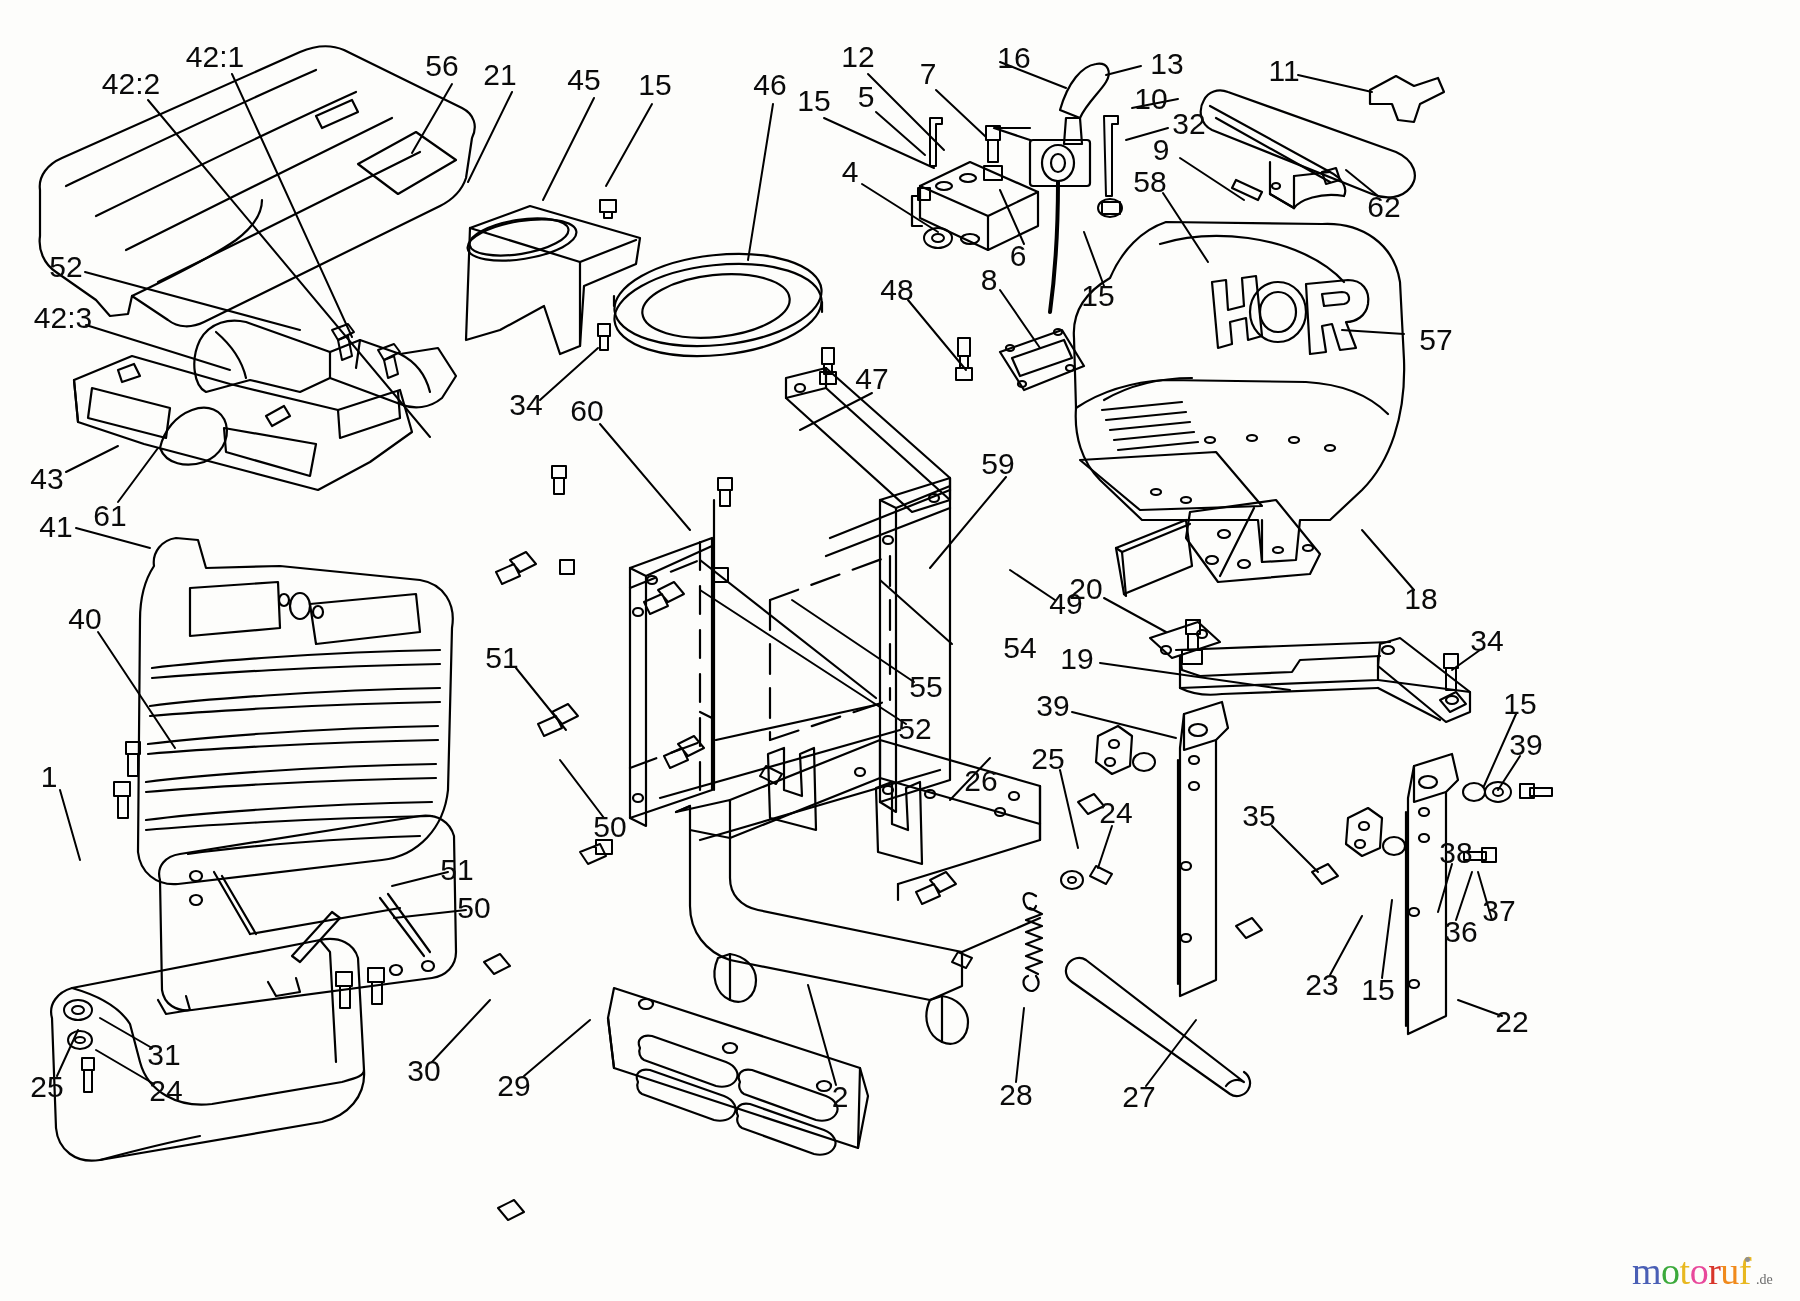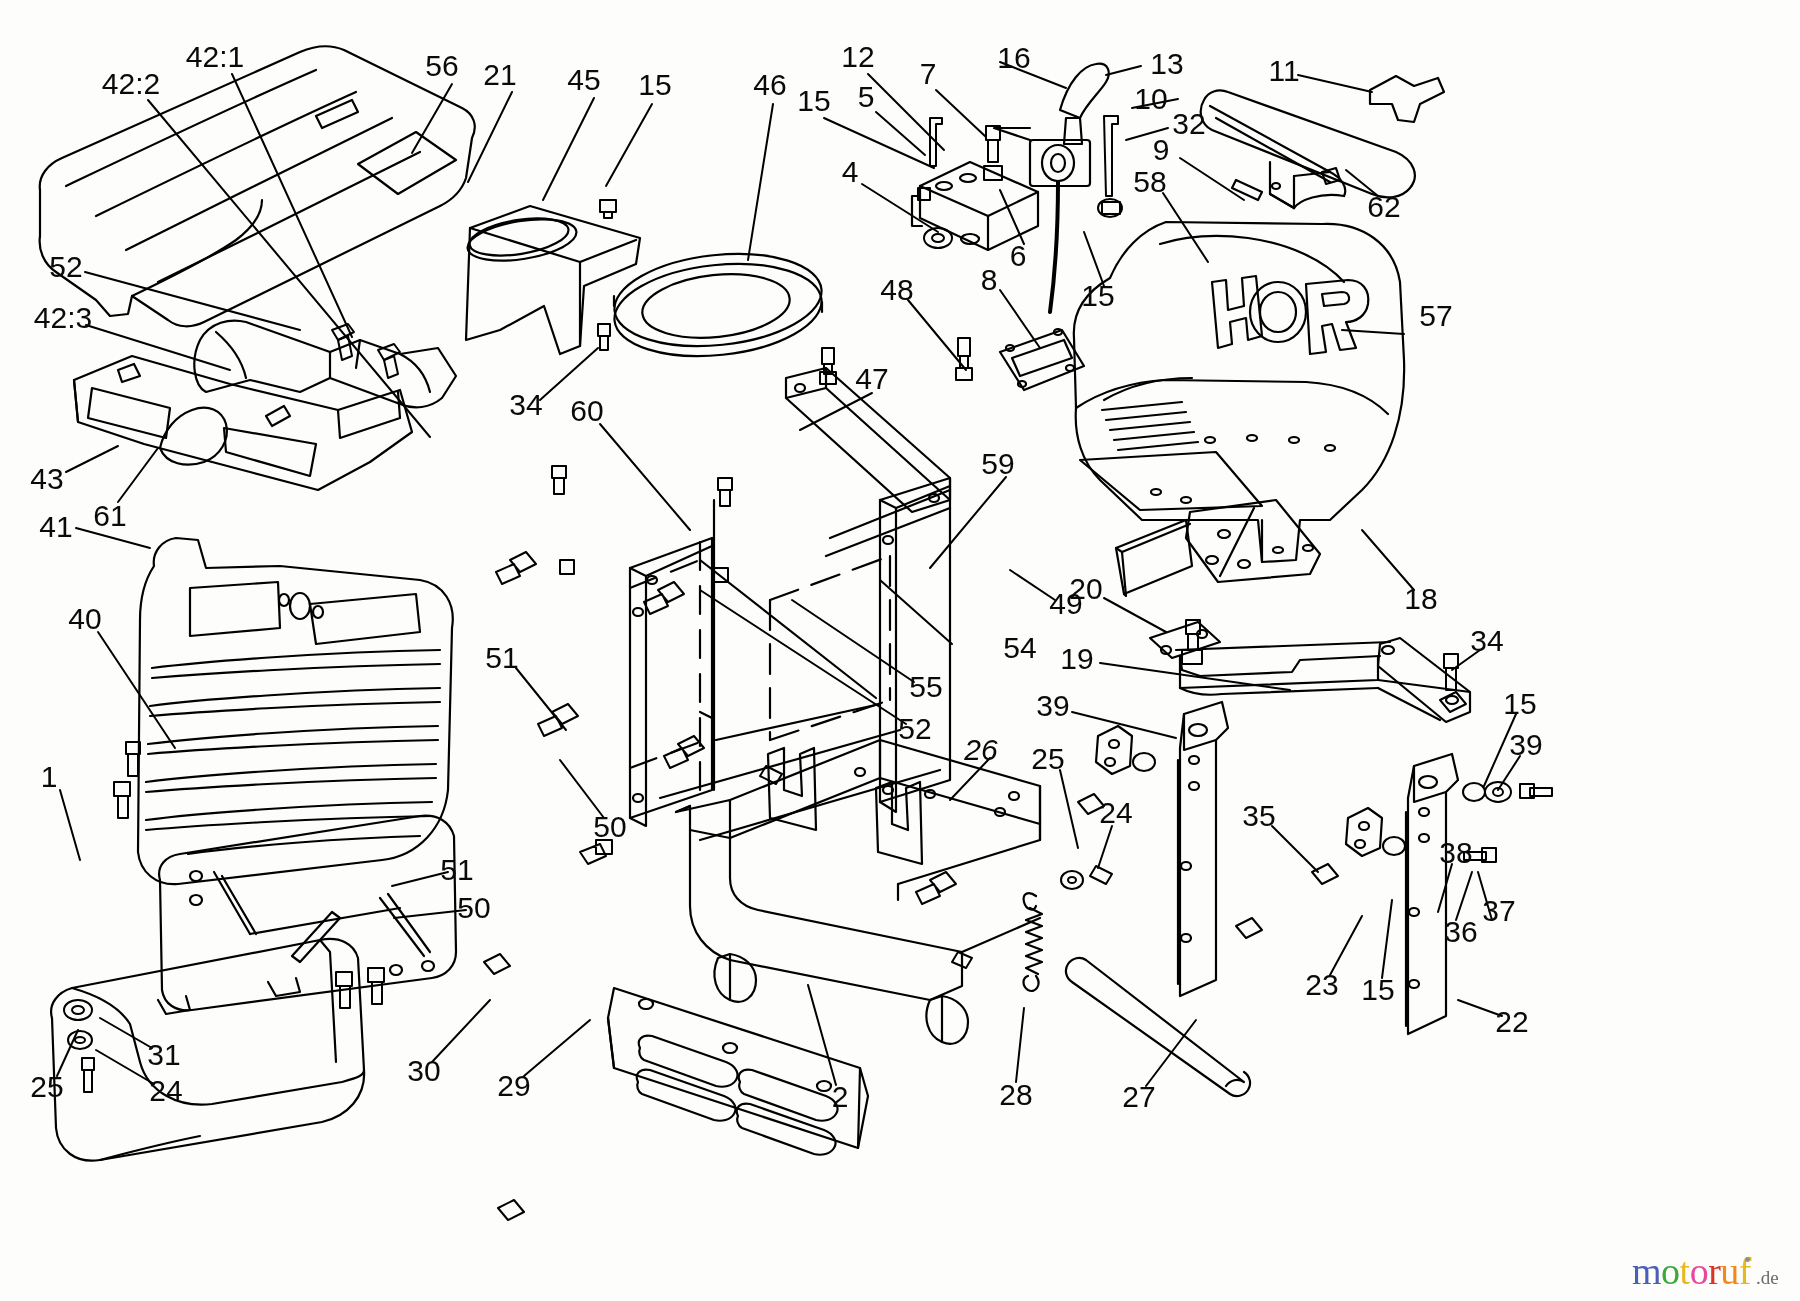--- a/index.html
+++ b/index.html
@@ -37,21 +37,21 @@
     position:absolute;
     left:1632px;
     top:1252px;
     font-family:"Liberation Serif", serif;
     font-size:38px;
     line-height:1;
     white-space:nowrap;
     letter-spacing:-0.5px;
   }
   #watermark span{font-weight:400;}
-  #watermark .wm-de{font-size:19px;color:#6b6b6b;letter-spacing:0;}
+  #watermark .wm-de{font-size:14px;color:#6b6b6b;letter-spacing:0;}
   #watermark .dot{
     display:inline-block;
     width:5px;height:5px;border-radius:50%;
     background:#8f8f8f;
     position:relative;
     top:-22px;left:-6px;
   }
 </style>
 </head>
 <body>
@@ -594,41 +594,41 @@
       <div class="callout" style="left: 1161px; top: 150px;">9</div>
       <div class="callout" style="left: 850px; top: 172px;">4</div>
       <div class="callout" style="left: 1150px; top: 182px;">58</div>
       <div class="callout" style="left: 1384px; top: 207px;">62</div>
       <div class="callout" style="left: 1018px; top: 256px;">6</div>
       <div class="callout" style="left: 66px; top: 267px;">52</div>
       <div class="callout" style="left: 989px; top: 280px;">8</div>
       <div class="callout" style="left: 897px; top: 290px;">48</div>
       <div class="callout" style="left: 1098px; top: 296px;">15</div>
       <div class="callout" style="left: 63px; top: 318px;">42:3</div>
-      <div class="callout" style="left: 1420px; top: 316px; padding-left: 32px;">57</div>
+      <div class="callout" style="left: 1420px; top: 340px; padding-left: 32px;">57</div>
       <div class="callout" style="left: 872px; top: 379px;">47</div>
       <div class="callout" style="left: 526px; top: 405px;">34</div>
       <div class="callout" style="left: 587px; top: 411px;">60</div>
       <div class="callout" style="left: 47px; top: 479px;">43</div>
       <div class="callout" style="left: 110px; top: 516px;">61</div>
       <div class="callout" style="left: 56px; top: 527px;">41</div>
       <div class="callout" style="left: 998px; top: 464px;">59</div>
       <div class="callout" style="left: 1066px; top: 604px;">49</div>
       <div class="callout" style="left: 1086px; top: 589px;">20</div>
       <div class="callout" style="left: 1421px; top: 599px;">18</div>
       <div class="callout" style="left: 1020px; top: 648px; text-align: right;">54</div>
       <div class="callout" style="left: 1077px; top: 659px;">19</div>
       <div class="callout" style="left: 1487px; top: 641px;">34</div>
       <div class="callout" style="left: 502px; top: 658px;">51</div>
       <div class="callout" style="left: 926px; top: 687px;">55</div>
       <div class="callout" style="left: 1520px; top: 704px;">15</div>
       <div class="callout" style="left: 1053px; top: 706px;">39</div>
       <div class="callout" style="left: 915px; top: 729px;">52</div>
       <div class="callout" style="left: 1526px; top: 745px;">39</div>
-      <div class="callout" style="left: 981px; top: 750px; font-style: italic;">26</div>
+      <div class="callout" style="left: 981px; top: 781px;">26</div>
       <div class="callout" style="left: 1048px; top: 759px;">25</div>
       <div class="callout" style="left: 85px; top: 619px;">40</div>
       <div class="callout" style="left: 610px; top: 827px;">50</div>
       <div class="callout" style="left: 1116px; top: 813px;">24</div>
       <div class="callout" style="left: 1259px; top: 816px;">35</div>
       <div class="callout" style="left: 49px; top: 777px;">1</div>
       <div class="callout" style="left: 1456px; top: 853px;">38</div>
       <div class="callout" style="left: 457px; top: 870px;">51</div>
       <div class="callout" style="left: 1499px; top: 911px;">37</div>
       <div class="callout" style="left: 474px; top: 908px;">50</div>

